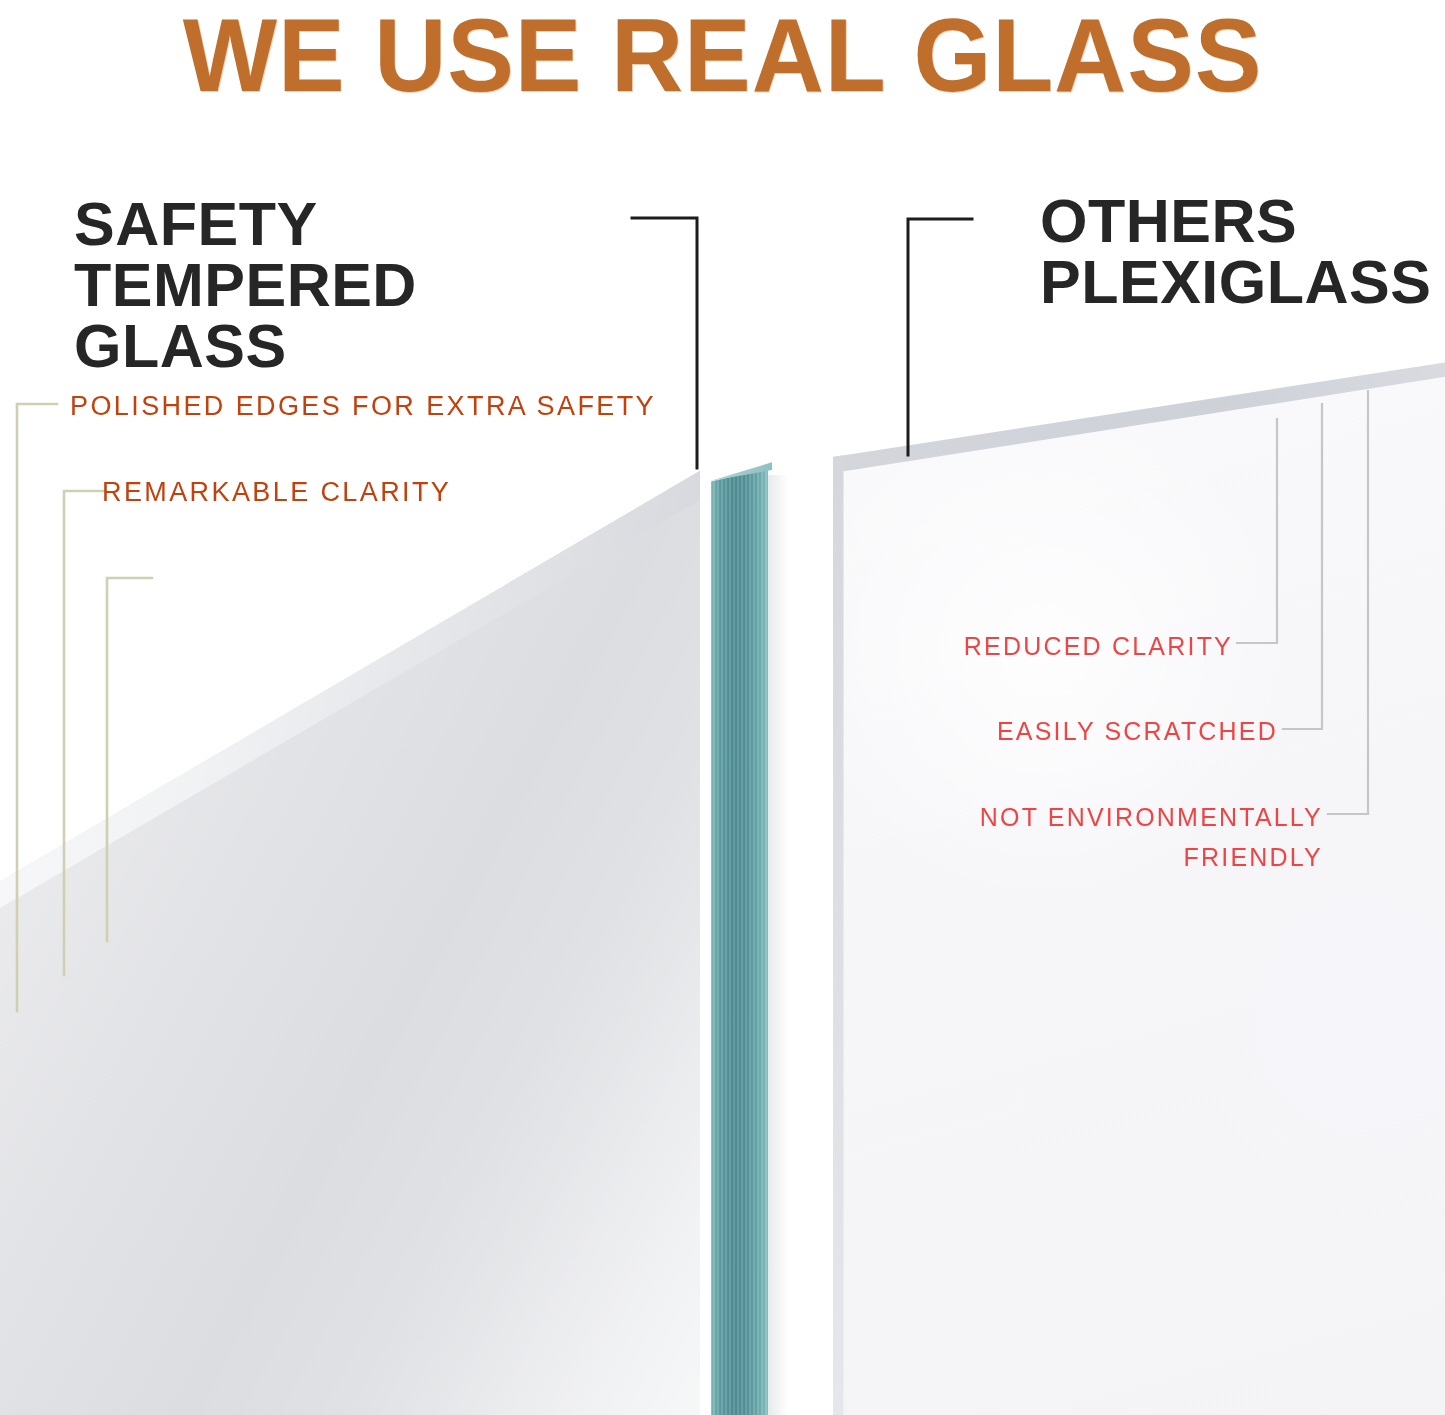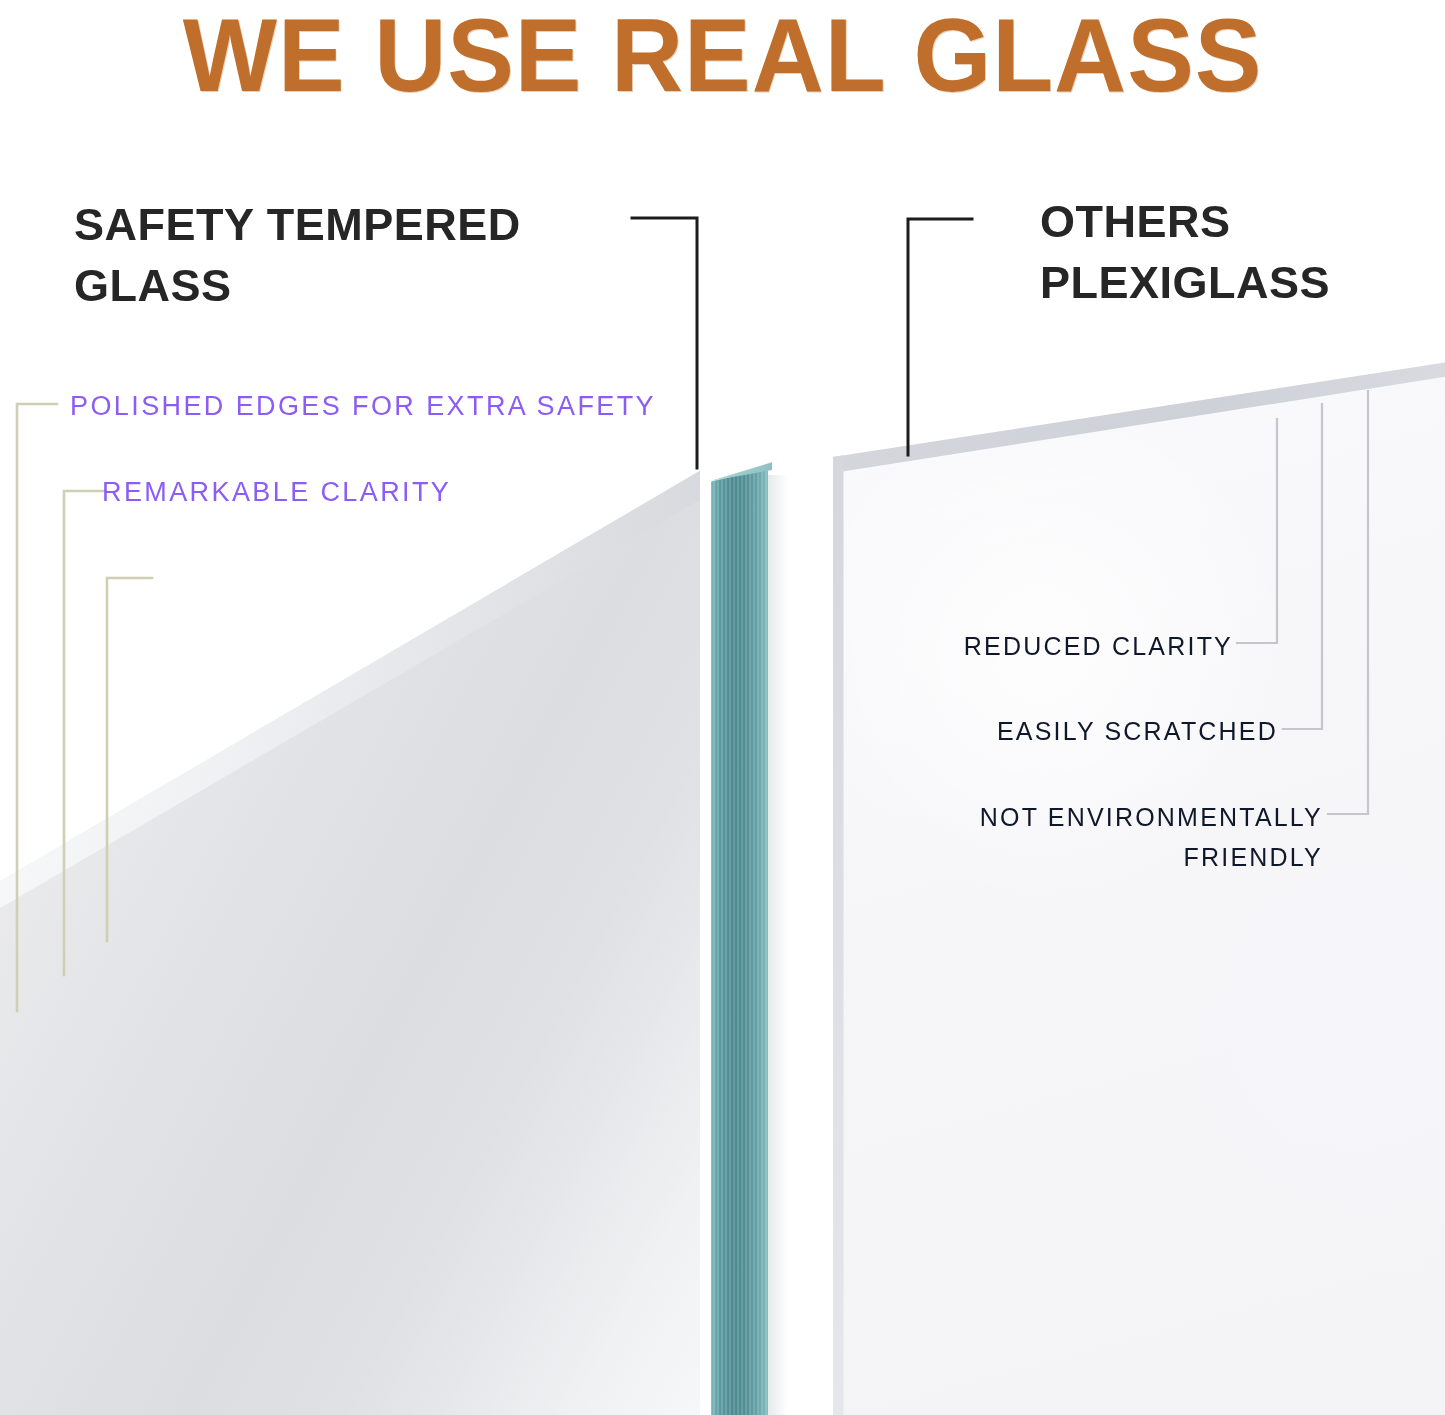--- a/index.html
+++ b/index.html
@@ -36,21 +36,21 @@
     transform-origin: 50% 0;
     white-space: nowrap;
     text-shadow: 1px 1px 0 rgba(191,111,43,.35);
   }
 
   
   .section-heading {
     position: absolute;
     font-family: "Liberation Sans", "DejaVu Sans", sans-serif;
     font-weight: 700;
-    font-size: 45px;
+    font-size: 61px;
     line-height: 61px;
     letter-spacing: 0.5px;
     color: #262626;
     white-space: pre-line;
   }
   #heading-left  { left: 74px;  top: 181px; width: 600px; }
   #heading-right { left: 1040px; top: 178px; width: 440px; }
 
   
   #glass-panel {
@@ -184,36 +184,36 @@
   }
 
   
   .feat-label {
     position: absolute;
     font-family: "Liberation Sans", "DejaVu Sans", sans-serif;
     font-weight: 400;
     font-size: 27px;
     line-height: 34px;
     letter-spacing: 2.4px;
-    color: #8b5cf6;
+    color: #c2410c;
     white-space: nowrap;
   }
   #feat-0 { left: 70px;  top: 376px; }
   #feat-1 { left: 102px; top: 462px; }
   #feat-2 { left: 163px; top: 549px; }
 
   
   .con-label {
     position: absolute;
     font-family: "Liberation Sans", "DejaVu Sans", sans-serif;
     font-weight: 400;
     font-size: 25px;
     line-height: 40px;
     letter-spacing: 2.2px;
-    color: #0f172a;
+    color: #ef4444;
     text-align: right;
     white-space: pre-line;
   }
   #con-0 { right: 212px; top: 613px; }
   #con-1 { right: 167px; top: 698px; }
   #con-2 { right: 122px; top: 784px; }
 
   
   #leaders {
     position: absolute;

